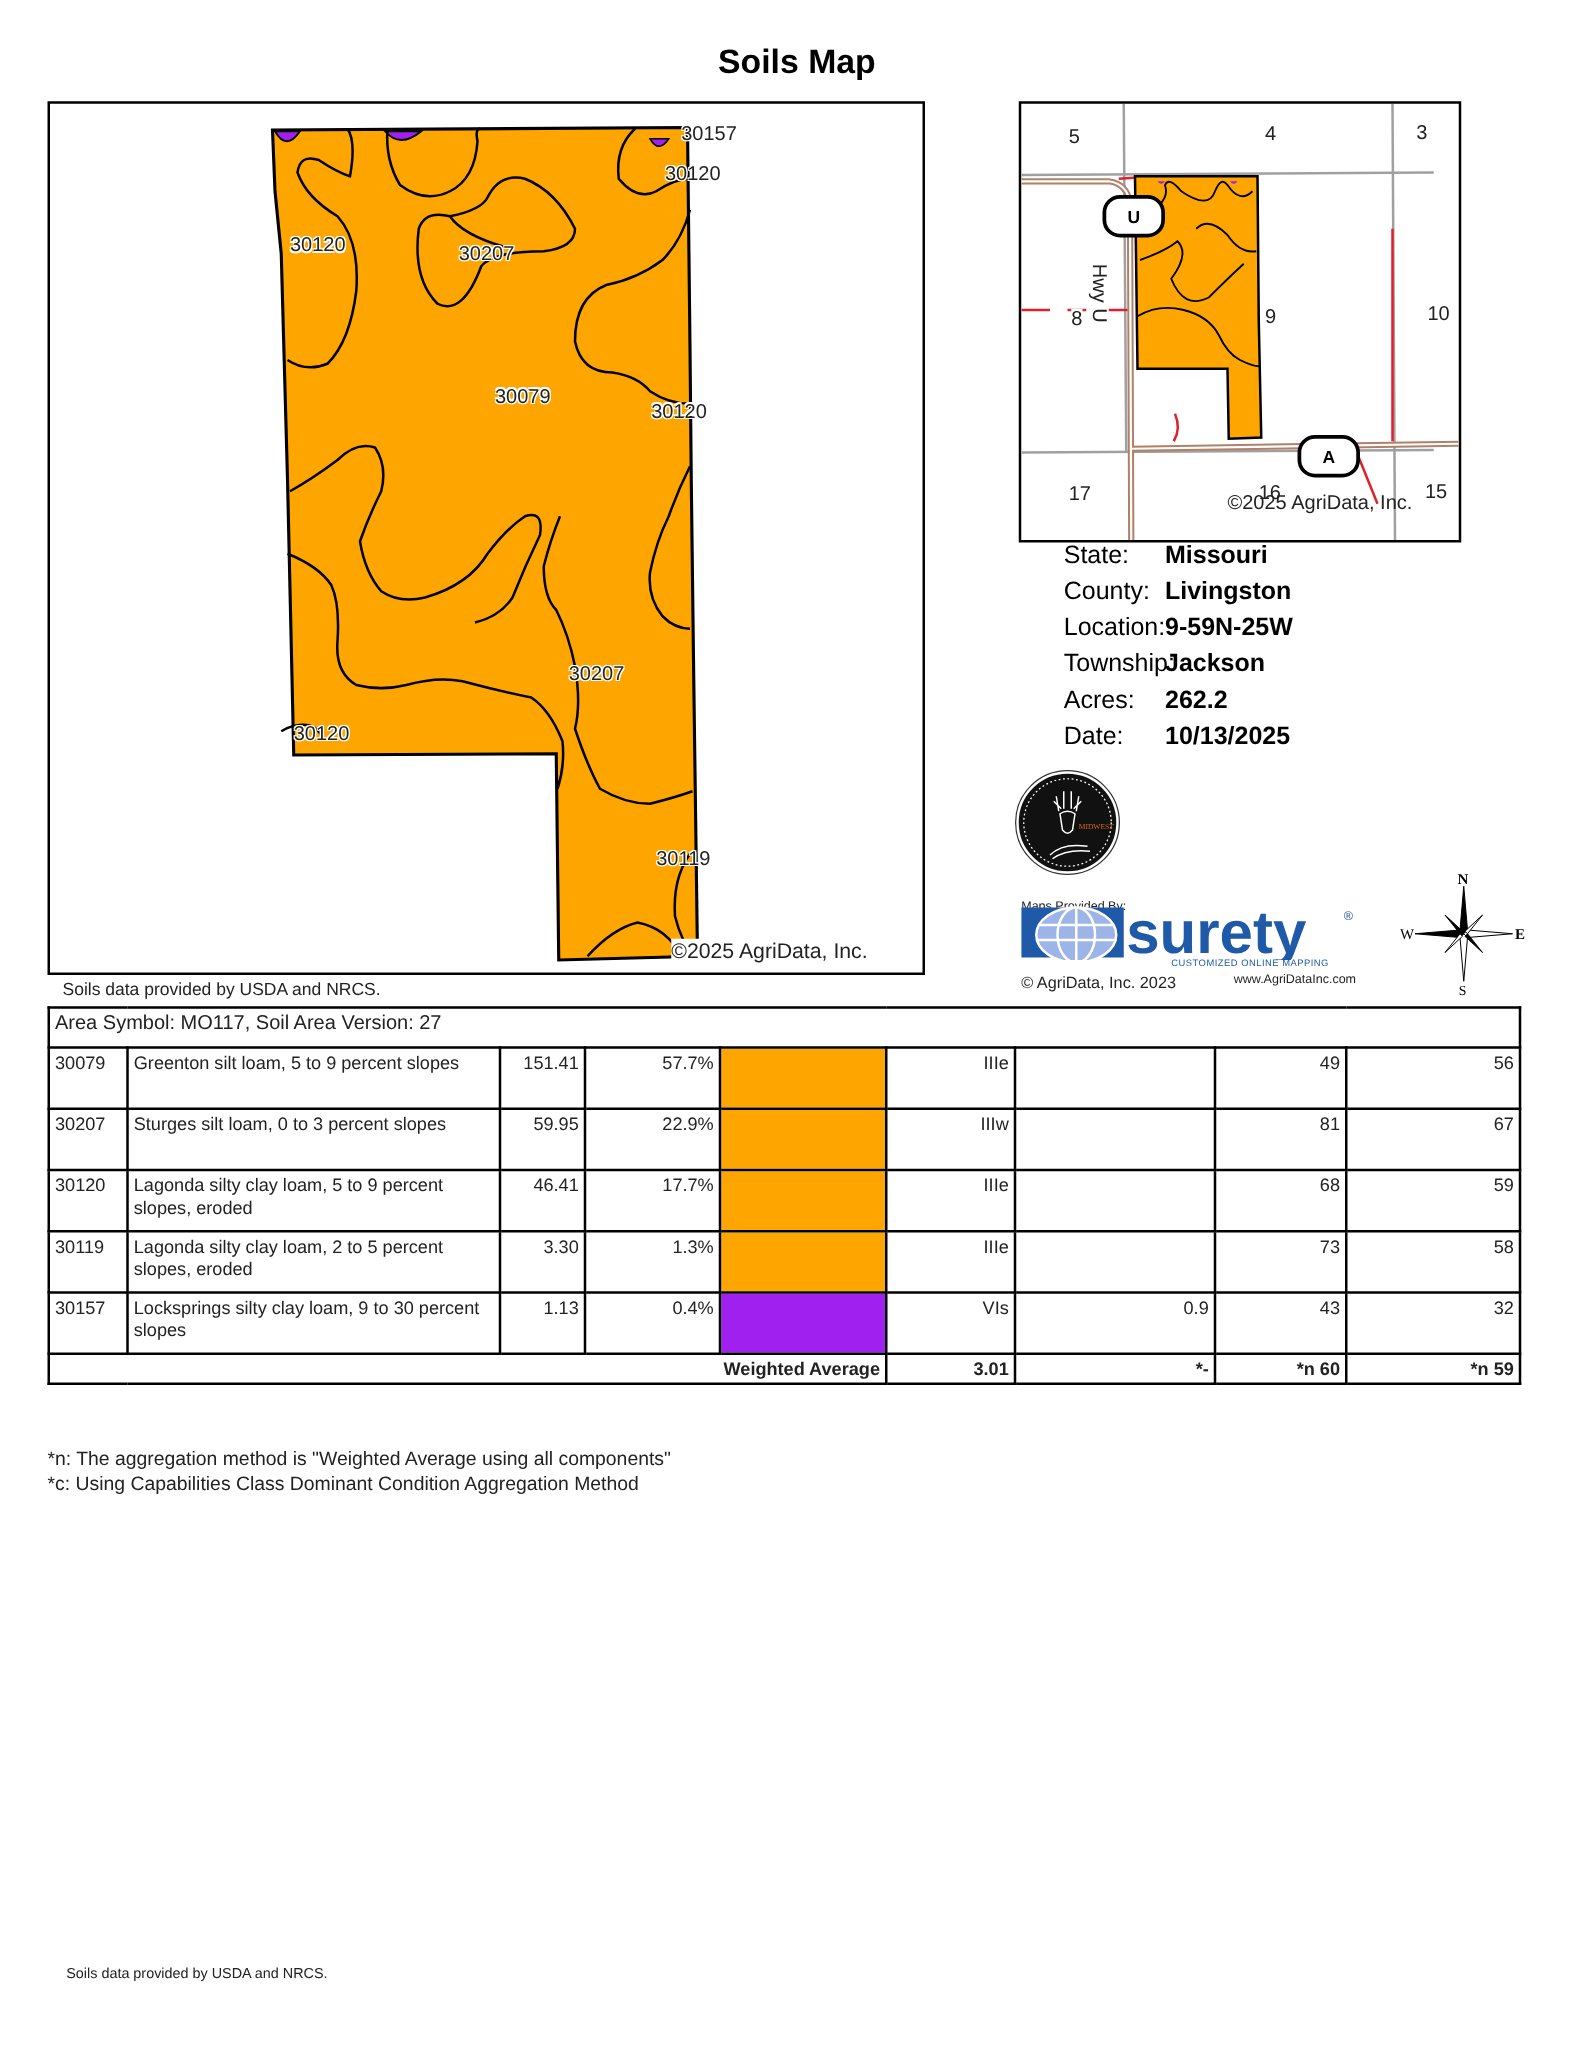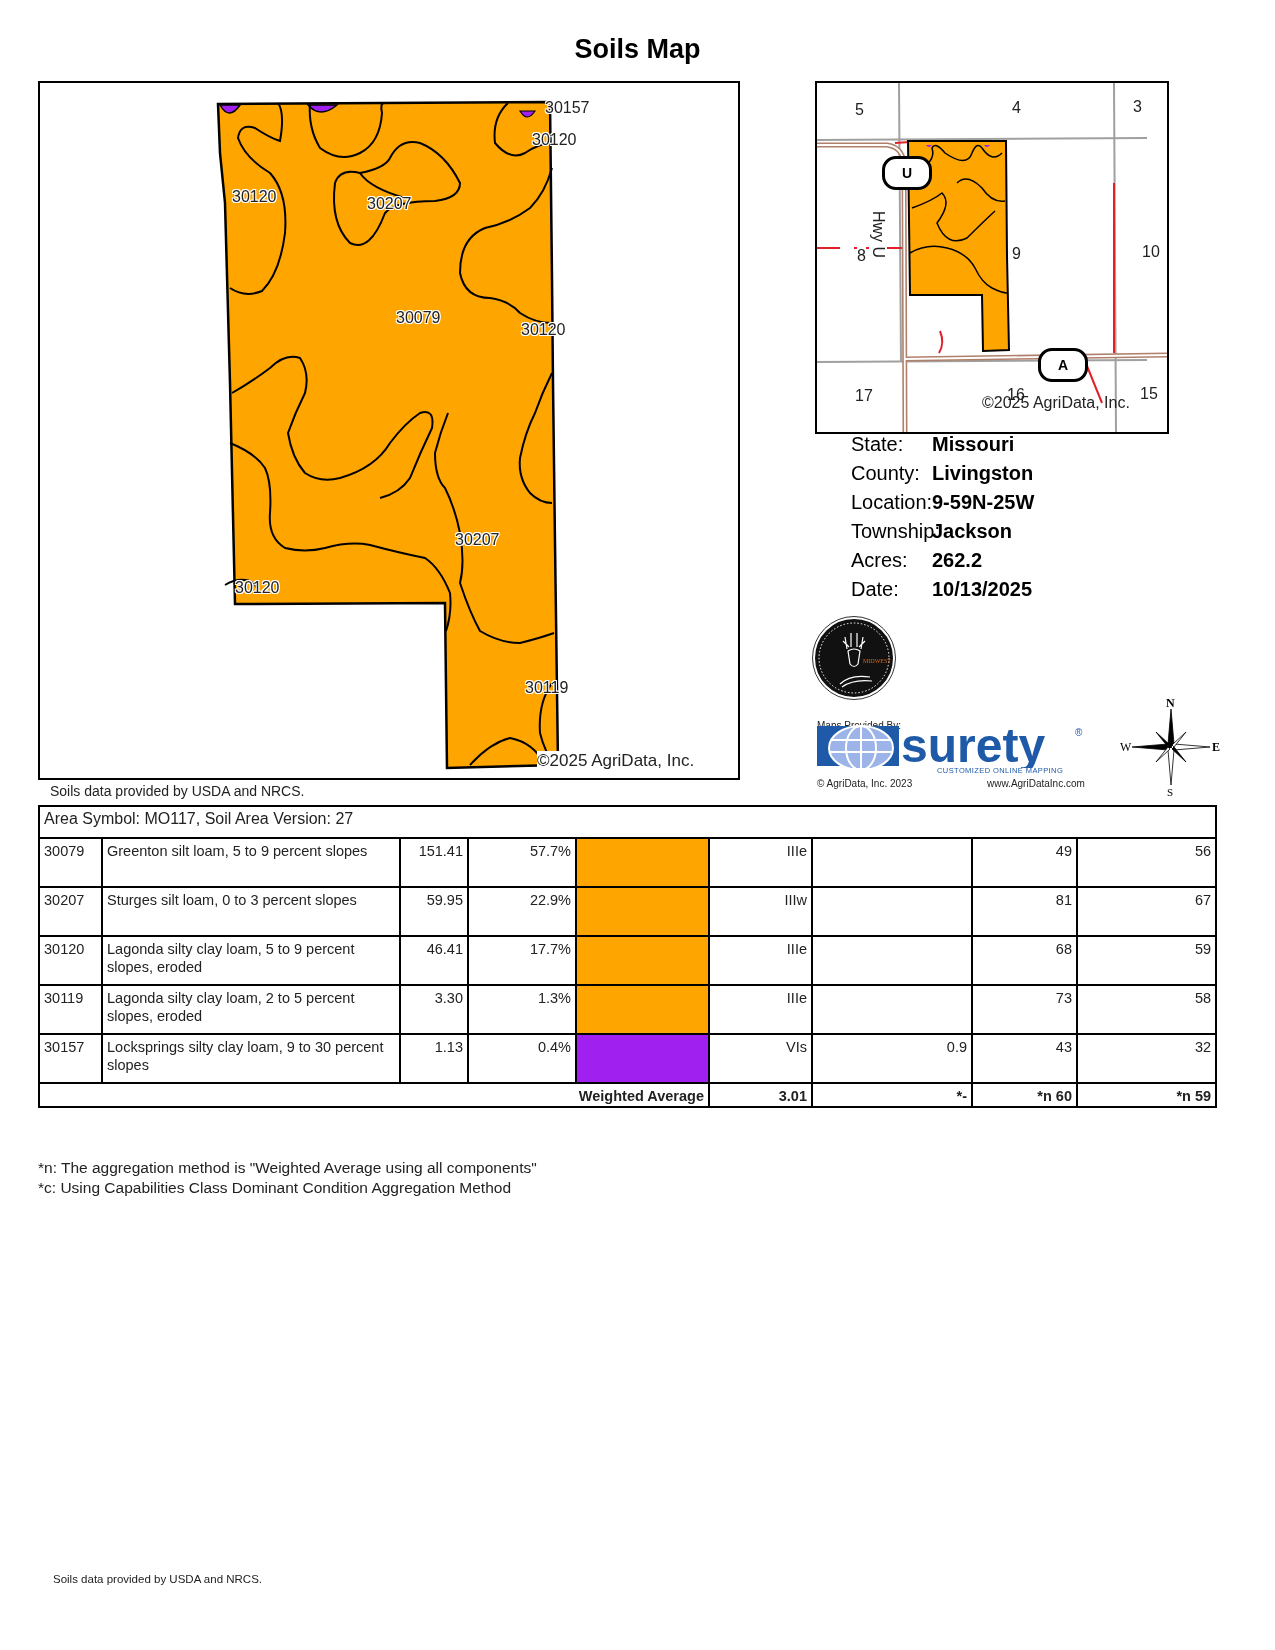--- a/index.html
+++ b/index.html
@@ -17,21 +17,21 @@
   .hwy{position:absolute;width:44px;height:28px;border:3px solid #000;border-radius:14px;background:#fff;font-weight:bold;font-size:14px;text-align:center;line-height:28px;box-sizing:content-box;}
   #info{left:817px;top:433px;}
   .info-row{position:absolute;left:0;height:29px;font-size:20px;white-space:nowrap;}
   .info-label{position:absolute;left:0;margin-left:34px;}
   .info-value{position:absolute;left:115px;font-weight:bold;}
   #midwest-logo{left:813px;top:617px;width:78px;height:78px;border-radius:50%;background:#111;border:2px solid #fff;outline:1px solid #333;}
   #surety-block{left:817px;top:708px;width:280px;height:84px;}
   #maps-provided{position:absolute;left:0;top:12px;font-size:10px;color:#222;}
   #surety-logo{position:absolute;left:0;top:14px;width:275px;height:46px;}
   #surety-sub{position:absolute;left:120px;top:58px;font-size:7.5px;font-weight:normal;color:#1f5aa8;letter-spacing:.4px;}
-  #surety-copy{position:absolute;left:0;top:70px;font-size:10px;color:#222;}
+  #surety-copy{position:absolute;left:0;top:70px;font-size:13px;color:#222;}
   #surety-url{position:absolute;left:170px;top:70px;font-size:10px;color:#222;text-align:right;}
   #compass{left:1118px;top:697px;width:106px;height:100px;}
   table#soils{position:absolute;left:38px;top:805px;width:1177px;border-collapse:collapse;font-size:14.5px;table-layout:fixed;}
   #soils td{border:2px solid #000;vertical-align:top;padding:3px 4px;line-height:18px;color:#222;}
   #soils tr.hdr-area td{font-size:16px;height:24px;}
   #soils tr.hdr td{height:40px;}
   #soils tr.row td{height:40px;}
   #soils td.num{text-align:right;}
   #soils tr.wavg td{font-weight:bold;height:18px;padding-top:3px;padding-bottom:1px;}
   .swatch-cell{padding:0 !important;}

